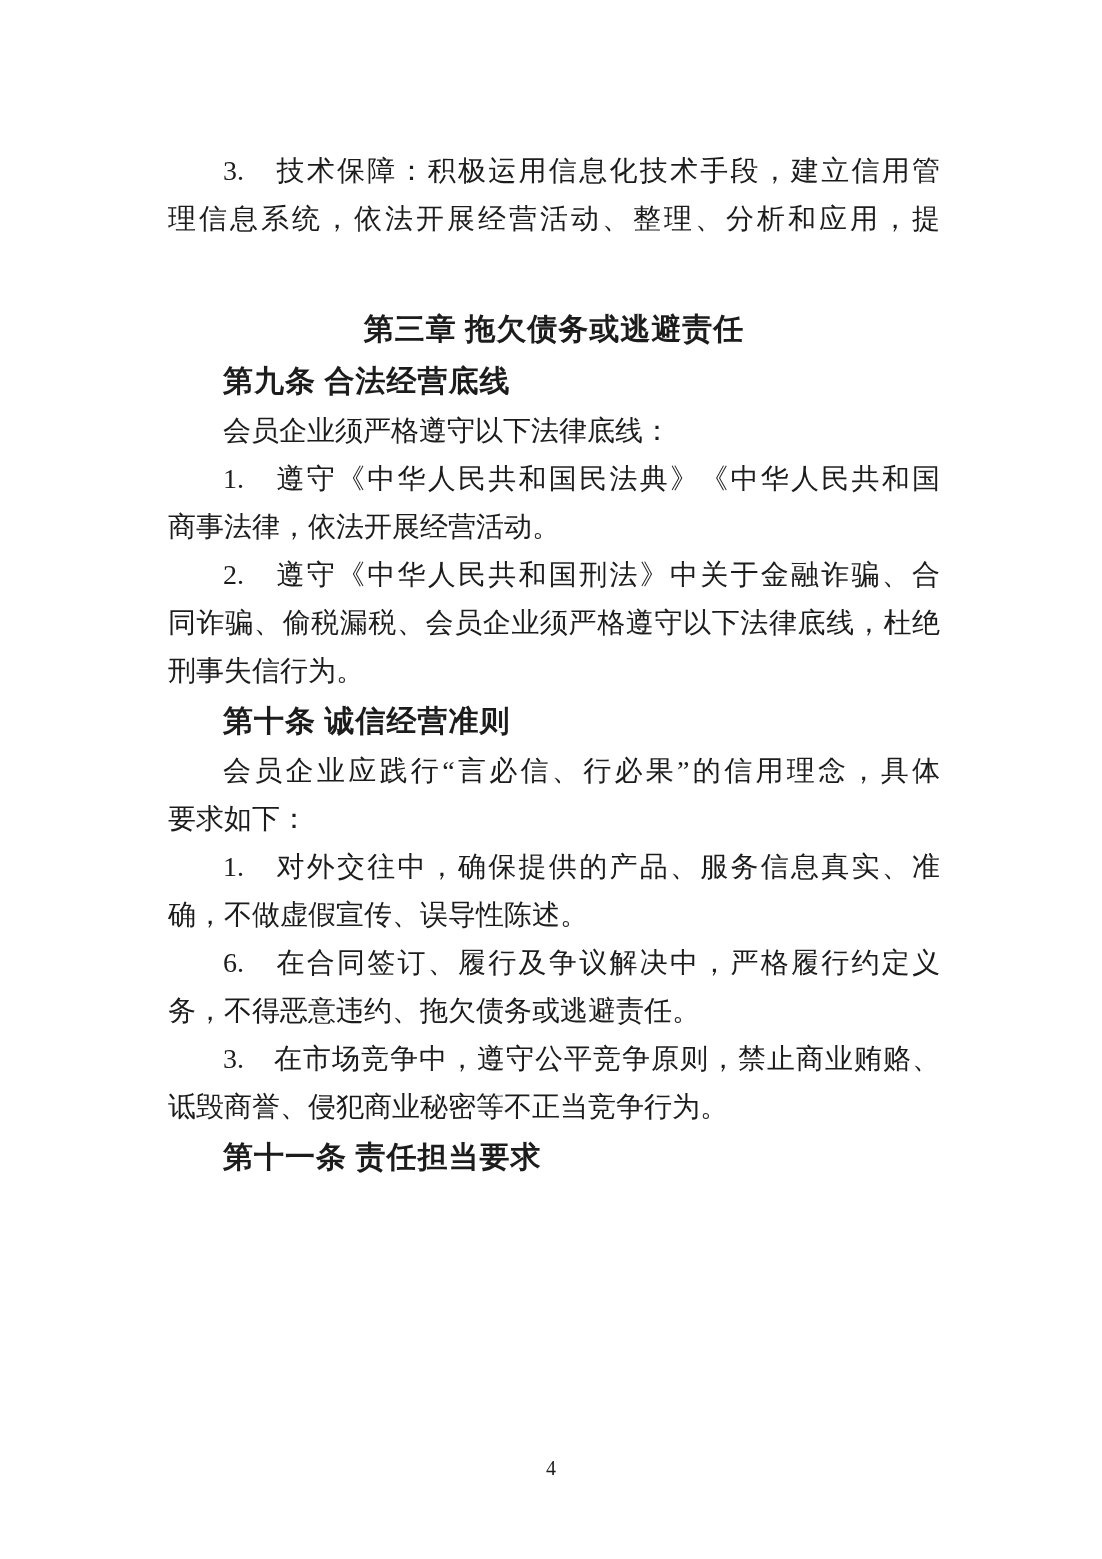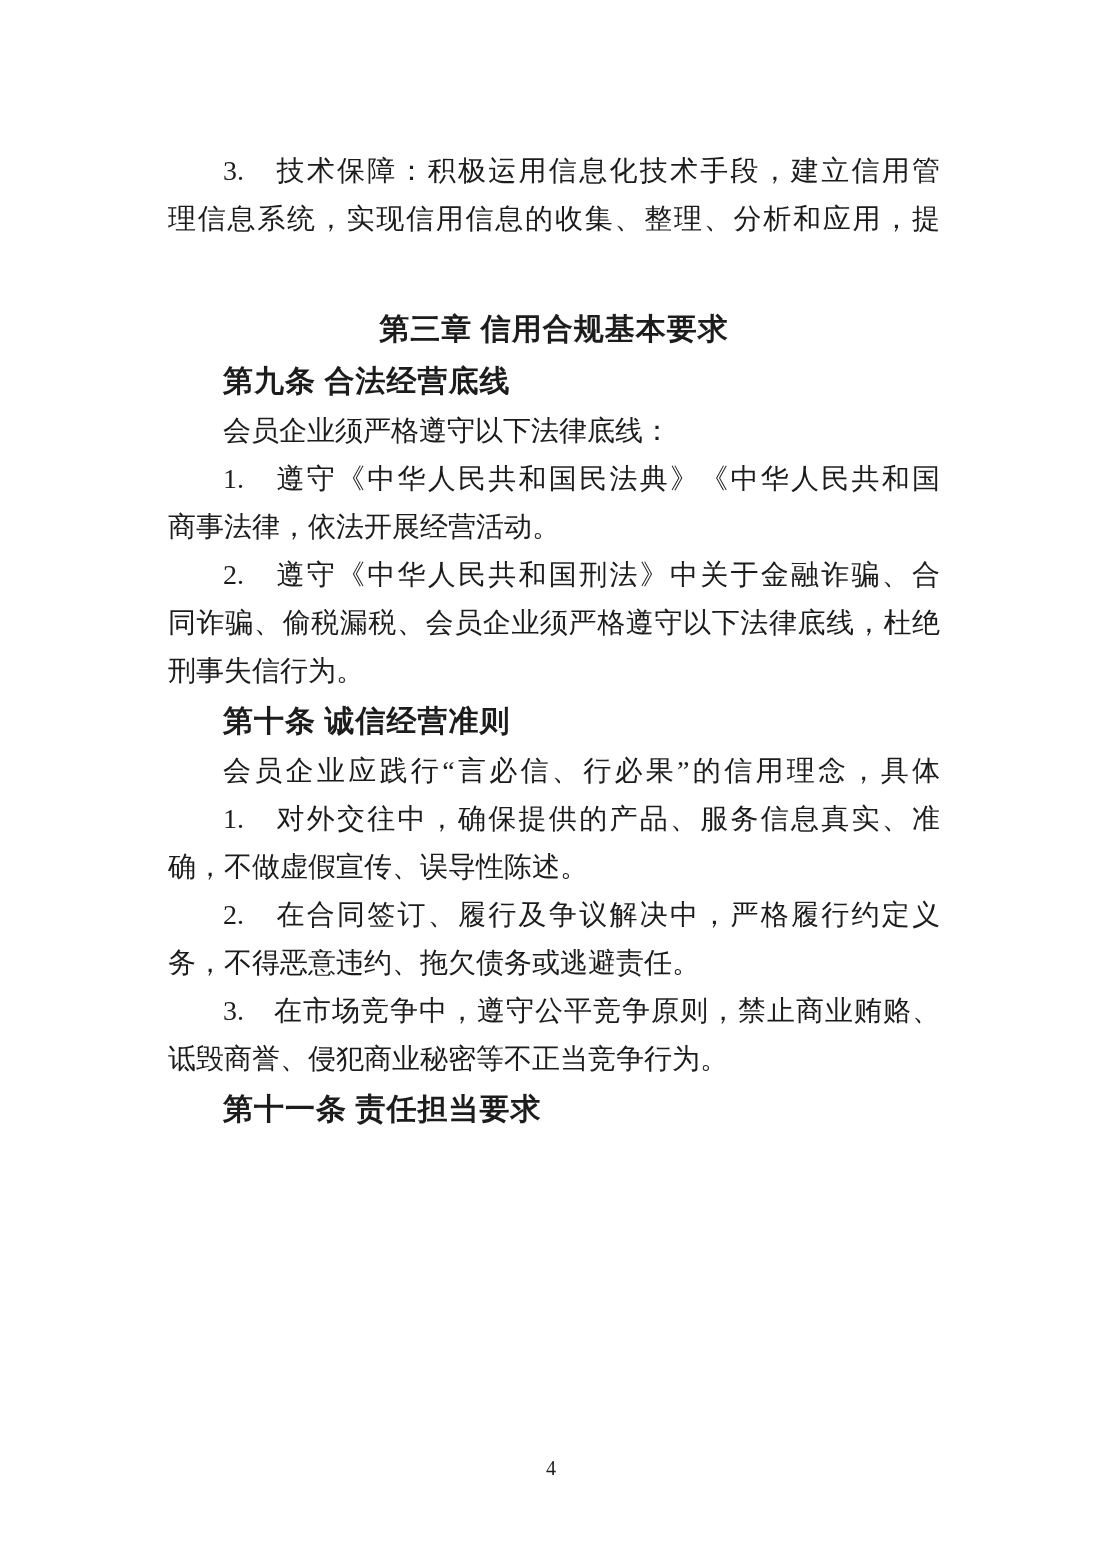--- a/index.html
+++ b/index.html
@@ -67,47 +67,48 @@
     font-family: "Liberation Serif", "DejaVu Serif", serif;
   }
 </style>
 </head>
 <body>
 
 <div class="doc-page">
   <main class="doc-body" id="doc-body">
       <div class="paragraph">
         <div class="line indent fill">3.　技术保障：积极运用信息化技术手段，建立信用管</div>
-        <div class="line fill">理信息系统，实现信用信息的收集、整理、分析和应用，提</div>
+        <div class="line fill">理信息系统，依法开展经营活动、整理、分析和应用，提</div>
       </div>
       <div class="spacer"></div>
-      <div class="chapter-heading">第三章 信用合规基本要求</div>
+      <div class="chapter-heading">第三章 拖欠债务或逃避责任</div>
       <div class="article-heading">第九条 合法经营底线</div>
       <div class="paragraph">
         <div class="line indent">会员企业须严格遵守以下法律底线：</div>
       </div>
       <div class="paragraph">
         <div class="line indent fill">1.　遵守《中华人民共和国民法典》《中华人民共和国</div>
         <div class="line">商事法律，依法开展经营活动。</div>
       </div>
       <div class="paragraph">
         <div class="line indent fill">2.　遵守《中华人民共和国刑法》中关于金融诈骗、合</div>
         <div class="line fill">同诈骗、偷税漏税、会员企业须严格遵守以下法律底线，杜绝</div>
         <div class="line">刑事失信行为。</div>
       </div>
       <div class="article-heading">第十条 诚信经营准则</div>
       <div class="paragraph">
         <div class="line indent fill">会员企业应践行“言必信、行必果”的信用理念，具体</div>
+        <div class="line">要求如下：</div>
       </div>
       <div class="paragraph">
         <div class="line indent fill">1.　对外交往中，确保提供的产品、服务信息真实、准</div>
         <div class="line">确，不做虚假宣传、误导性陈述。</div>
       </div>
       <div class="paragraph">
-        <div class="line indent fill">2.　在合同签订、履行及争议解决中，严格履行约定义</div>
+        <div class="line indent fill">6.　在合同签订、履行及争议解决中，严格履行约定义</div>
         <div class="line">务，不得恶意违约、拖欠债务或逃避责任。</div>
       </div>
       <div class="paragraph">
         <div class="line indent fill">3.　在市场竞争中，遵守公平竞争原则，禁止商业贿赂、</div>
         <div class="line">诋毁商誉、侵犯商业秘密等不正当竞争行为。</div>
       </div>
       <div class="article-heading">第十一条 责任担当要求</div>
     </main>
   <footer class="page-footer">
     <span class="page-number">4</span>

